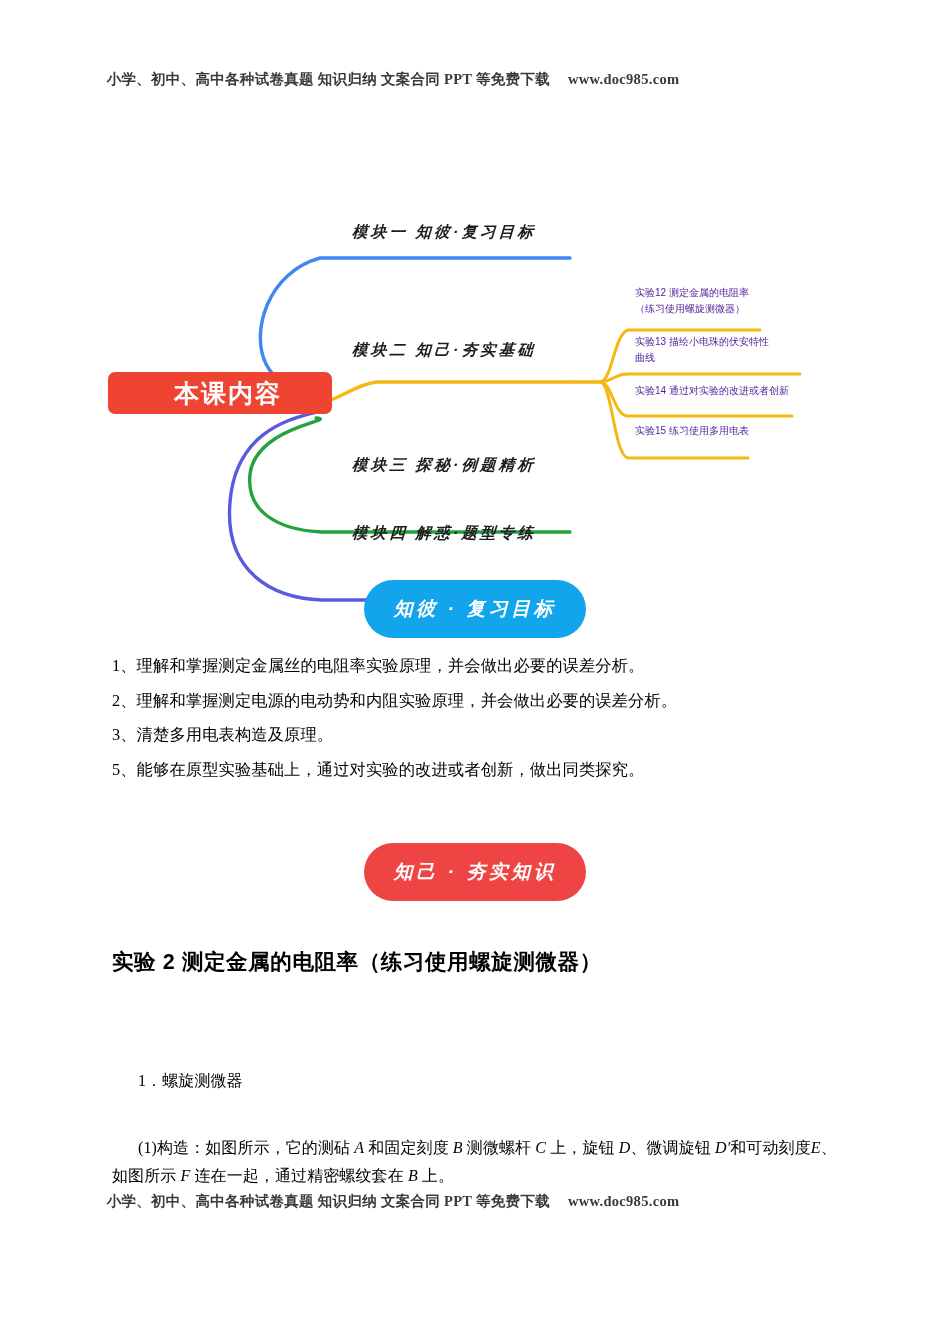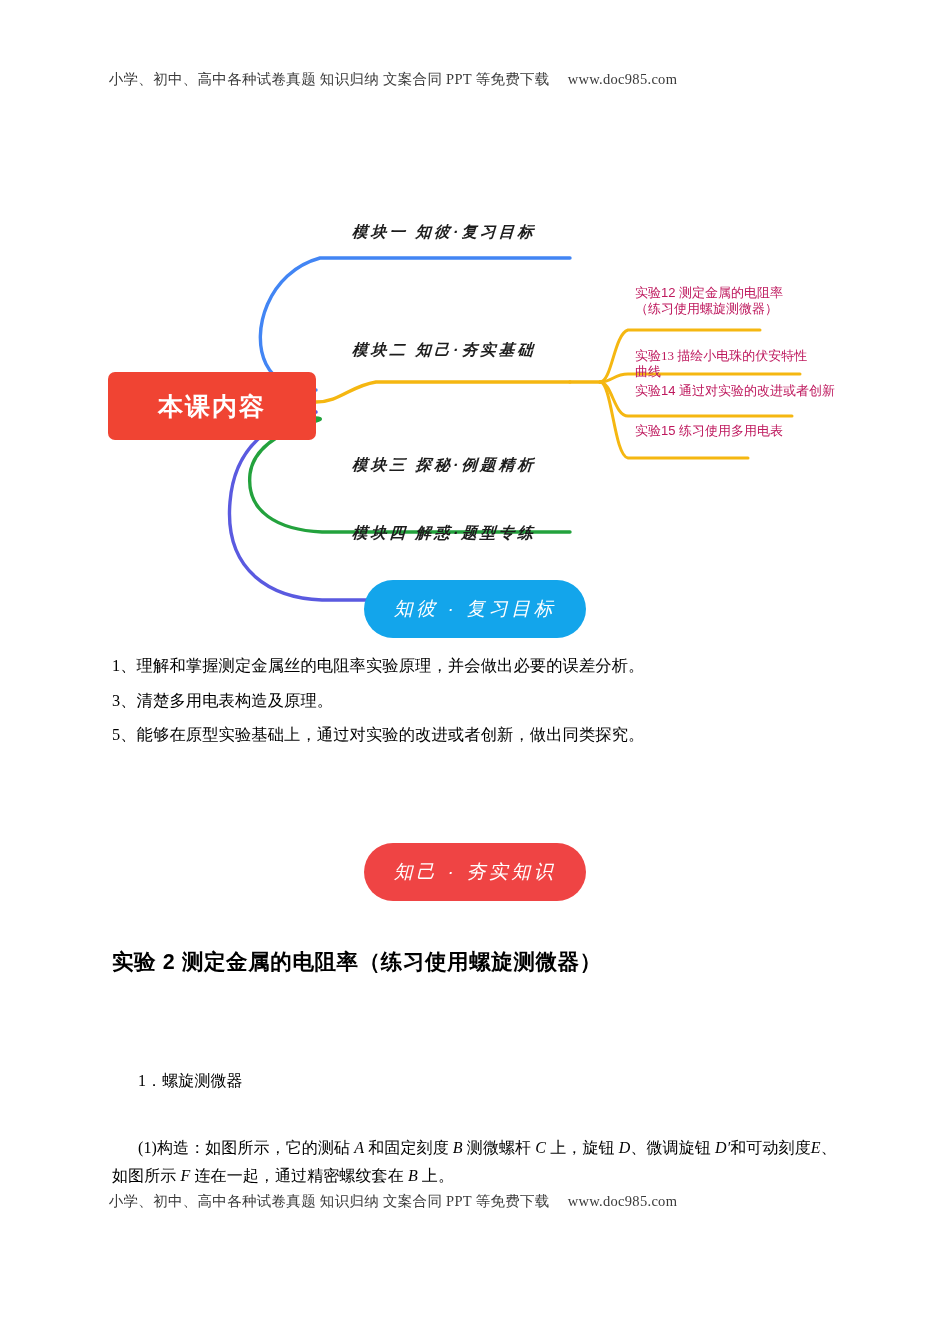--- a/index.html
+++ b/index.html
@@ -26,20 +26,21 @@
   .runhead, .runfoot {
     position: absolute;
     left: 0;
     width: 786px;
     text-align: center;
     font-family: "Liberation Serif", "DejaVu Serif", serif;
     font-size: 14.5px;
     color: #3a3a3a;
     letter-spacing: 0.3px;
     white-space: nowrap;
+    font-weight: bold;
   }
   .runhead { top: 70px; }
   .runfoot { top: 1192px; }
   .runfoot .url, .runhead .url { margin-left: 18px; }
 
   
   .doc-title {
     position: absolute;
     top: 148px;
     left: 0;
@@ -63,76 +64,77 @@
   .mindmap svg {
     position: absolute;
     left: 0;
     top: 0;
   }
   .node-center {
     position: absolute;
     left: 8px;
     top: 160px;
     width: 208px;
-    height: 68px;
+    height: 42px;
     background: #f04433;
     border-radius: 7px;
     display: flex;
     align-items: center;
     justify-content: center;
     color: #ffffff;
     font-family: "Liberation Sans", "DejaVu Sans", sans-serif;
     font-weight: bold;
     font-size: 25px;
     letter-spacing: 2px;
+    padding-left: 16px;
   }
   .branch-label {
     position: absolute;
     font-family: "Liberation Sans", "DejaVu Sans", sans-serif;
     font-size: 15.5px;
     color: #1d1d1d;
     letter-spacing: 3.2px;
     white-space: nowrap;
     font-style: italic;
     font-weight: 600;
     transform: skewX(-3deg);
   }
   .bl1 { left: 252px; top: 10px; }
   .bl2 { left: 252px; top: 128px; }
   .bl3 { left: 252px; top: 243px; }
   .bl4 { left: 252px; top: 311px; }
 
   .sub-label {
     position: absolute;
     font-family: "Liberation Sans", "DejaVu Sans", sans-serif;
-    font-size: 13px;
-    color: #be185d;
+    font-size: 10px;
+    color: #4c1d95;
     line-height: 15.5px;
     white-space: pre-line;
   }
   .sl1 { left: 535px; top: 73px; }
-  .sl2 { left: 535px; top: 136px; font-family: Liberation Serif, serif; }
+  .sl2 { left: 535px; top: 122px; }
   .sl3 { left: 535px; top: 171px; }
   .sl4 { left: 535px; top: 211px; }
 
   
   .pill {
     position: absolute;
     left: 50%;
     transform: translateX(-50%);
     width: 222px;
     height: 58px;
     border-radius: 29px;
     display: flex;
     align-items: center;
     justify-content: center;
     color: #ffffff;
     font-family: "Liberation Sans", "DejaVu Sans", sans-serif;
     font-size: 19px;
-    font-weight: normal;
+    font-weight: bold;
     font-style: italic;
     letter-spacing: 3.5px;
   }
   .pill-blue {
     top: 580px;
     background: #13a5eb;
   }
   .pill-green {
     top: 843px;
     background: #ef4444;
@@ -234,20 +236,21 @@
     <div class="sub-label sl3">实验14 通过对实验的改进或者创新</div>
     <div class="sub-label sl4">实验15 练习使用多用电表</div>
   </div>
 
   <div class="pill pill-blue">
     <span>知彼 · 复习目标</span>
   </div>
 
   <div class="objectives">
     <div class="obj-item">1、理解和掌握测定金属丝的电阻率实验原理，并会做出必要的误差分析。</div>
+    <div class="obj-item">2、理解和掌握测定电源的电动势和内阻实验原理，并会做出必要的误差分析。</div>
     <div class="obj-item">3、清楚多用电表构造及原理。</div>
     <div class="obj-item">5、能够在原型实验基础上，通过对实验的改进或者创新，做出同类探究。</div>
   </div>
 
   <div class="pill pill-green">
     <span>知己 · 夯实知识</span>
   </div>
 
   <div class="exp-heading">实验 2 测定金属的电阻率（练习使用螺旋测微器）</div>
 

